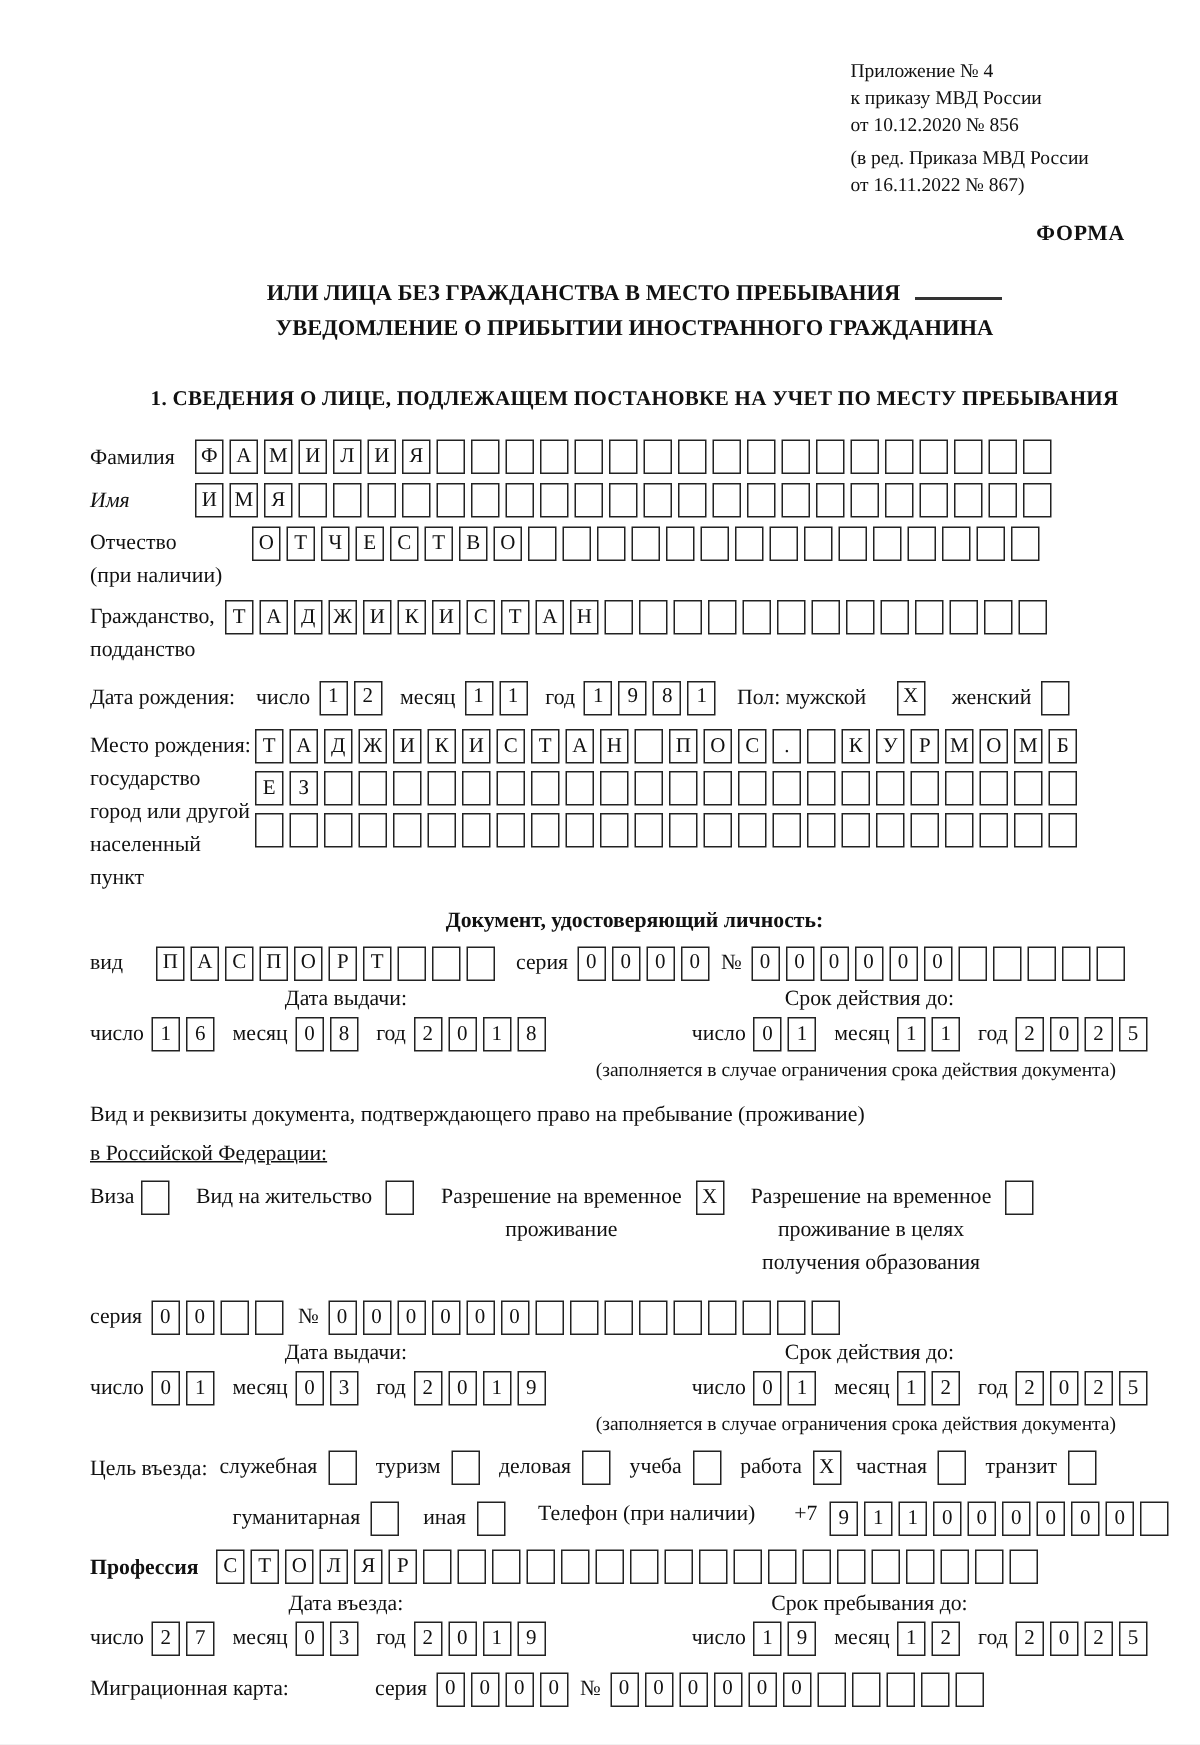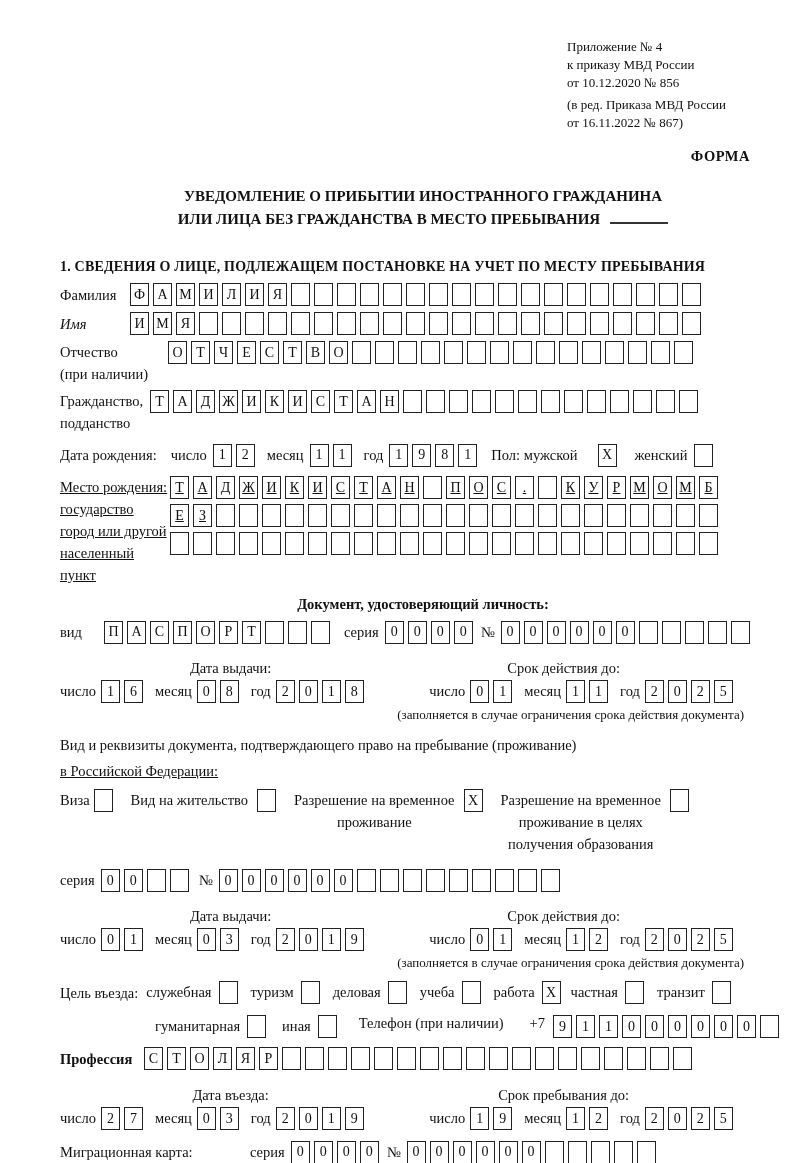--- a/index.html
+++ b/index.html
@@ -7,35 +7,35 @@
   .page {
     width:800px; min-height:1163px; margin:0 auto; background:#ffffff;
     font-family:"Liberation Serif","DejaVu Serif",serif; color:#111;
     padding:38px 14px 24px 60px; position:relative;
   }
   .ref-block { width:195px; margin-left:auto; margin-right:24px; font-size:13px; line-height:18px; }
   .ref-block .gap { height:4px; }
   .forma { text-align:right; font-weight:bold; font-size:14.5px; margin:16px 36px 0 0; letter-spacing:.5px; }
   .title { text-align:center; font-weight:bold; font-size:15px; line-height:23px; margin-top:20px; }
   .title .uline { display:inline-block; width:58px; border-bottom:2px solid #333; height:14px; margin-left:10px; }
-  .section-title { font-weight:bold; font-size:14px; margin-top:28px; letter-spacing:.2px; }
+  .section-title { font-weight:bold; font-size:14px; margin-top:28px; letter-spacing:.2px;text-align:center; }
   .row { display:flex; align-items:flex-start; margin-top:5px; }
   .lbl { font-size:14.5px; line-height:24px; flex:0 0 auto; }
   .lbl2 { font-size:14.5px; line-height:22px; }
   .cells { display:inline-flex; gap:4px; flex:0 0 auto; }
   .cell {
     width:19px; height:23px; border:1.6px solid #222; display:inline-flex;
     align-items:center; justify-content:center; font-size:14px; flex:0 0 auto;
     background:#fff;
   }
   .grp { display:inline-flex; align-items:center; gap:6px; margin-right:12px; }
   .grp .sl { font-size:14.5px; }
   .stack { display:flex; flex-direction:column; gap:5px; }
   .center-head { text-align:center; font-weight:bold; font-size:14.5px; margin-top:10px; }
-  .two-col { display:flex; margin-top:16px; }
+  .two-col { display:flex; margin-top:4px;gap:32px; }
   .col-l { flex:0 0 47%; }
   .col-r { flex:1; }
   .dhead { text-align:center; font-size:14.5px; margin-bottom:3px; }
   .dline { display:flex; align-items:center; }
   .note { font-size:13px; margin-top:4px; text-align:right; padding-right:42px; }
   .para { font-size:14.5px; line-height:24px; margin-top:10px; }
   .opt-row { display:flex; align-items:flex-start; margin-top:6px; gap:18px; }
   .opt { display:inline-flex; align-items:flex-start; gap:9px; }
   .opt-lines { display:inline-flex; flex-direction:column; text-align:center; font-size:14.5px; line-height:22px; }
   .chk-row { display:flex; align-items:flex-start; margin-top:10px; flex-wrap:nowrap; }
@@ -52,29 +52,29 @@
     <div>к приказу МВД России</div>
     <div>от 10.12.2020 № 856</div>
     <div class="gap"></div>
     <div>(в ред. Приказа МВД России</div>
     <div>от 16.11.2022 № 867)</div>
   </div>
 
   <div class="forma">ФОРМА</div>
 
   <div class="title">
-    <div>УВЕДОМЛЕНИЕ О ПРИБЫТИИ ИНОСТРАННОГО ГРАЖДАНИНА</div>
     <div>
       <span>ИЛИ ЛИЦА БЕЗ ГРАЖДАНСТВА В МЕСТО ПРЕБЫВАНИЯ</span><span class="uline"></span>
     </div>
+    <div>УВЕДОМЛЕНИЕ О ПРИБЫТИИ ИНОСТРАННОГО ГРАЖДАНИНА</div>
   </div>
 
   <div class="section-title">1. СВЕДЕНИЯ О ЛИЦЕ, ПОДЛЕЖАЩЕМ ПОСТАНОВКЕ НА УЧЕТ ПО МЕСТУ ПРЕБЫВАНИЯ</div>
 
-  <div class="row" style="margin-top:8px;">
+  <div class="row" style="margin-top:18px;">
     <span class="lbl" style="width:70px;">Фамилия</span>
     <span class="cells">
         <span class="cell">Ф</span>
         <span class="cell">А</span>
         <span class="cell">М</span>
         <span class="cell">И</span>
         <span class="cell">Л</span>
         <span class="cell">И</span>
         <span class="cell">Я</span>
         <span class="cell"></span>
@@ -226,21 +226,21 @@
         </span>
       </span>
     <span class="grp" style="margin-left:6px;">
         <span class="sl">женский</span>
         <span class="cells">
           <span class="cell"></span>
         </span>
       </span>
   </div>
 
-  <div class="row" style="margin-top:9px;text-decoration:underline;">
+  <div class="row" style="margin-top:9px;">
     <span style="width:110px;">
       <span class="lbl2" style="display:block;">Место рождения:</span>
       <span class="lbl2" style="display:block;">государство</span>
       <span class="lbl2" style="display:block;">город или другой</span>
       <span class="lbl2" style="display:block;">населенный пункт</span>
     </span>
     <span class="stack">
       <span class="cells">
           <span class="cell">Т</span>
           <span class="cell">А</span>

